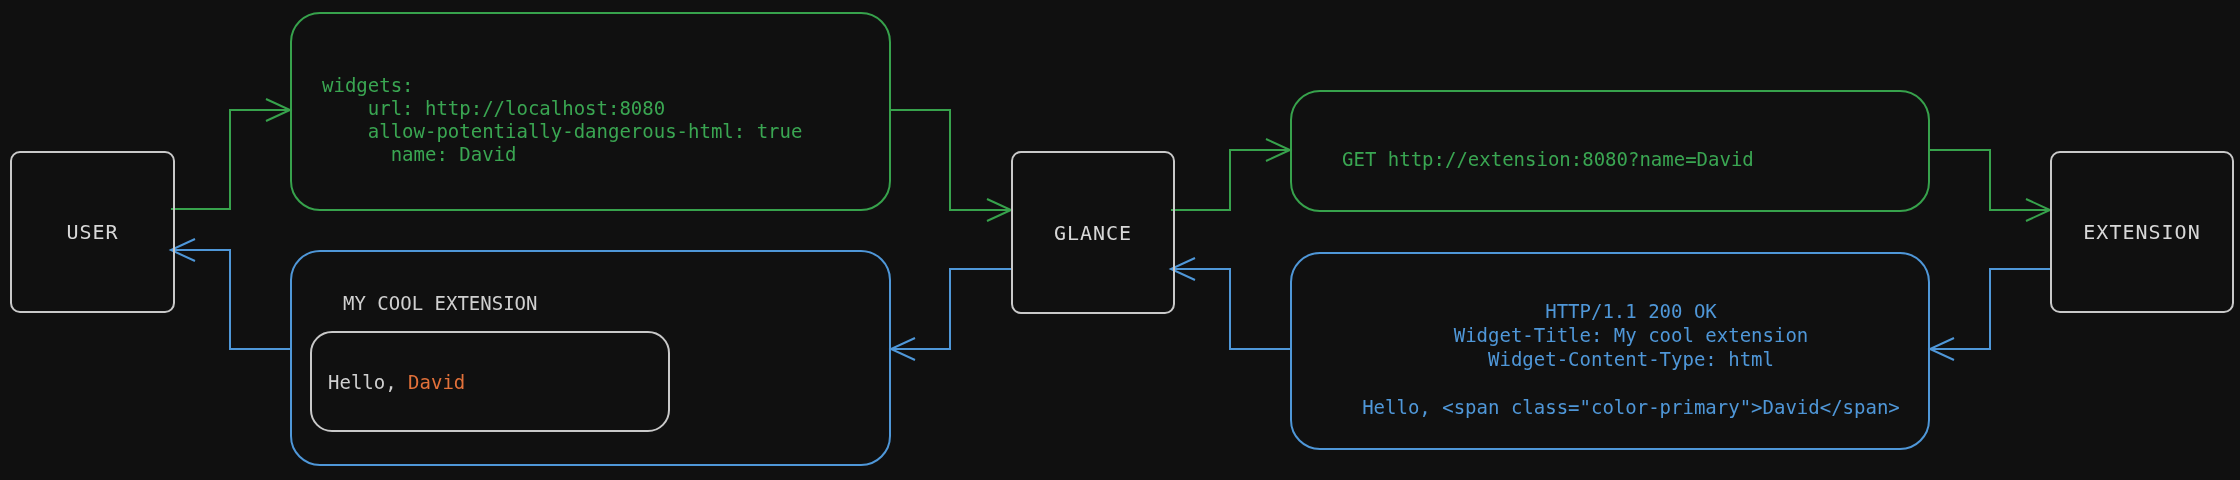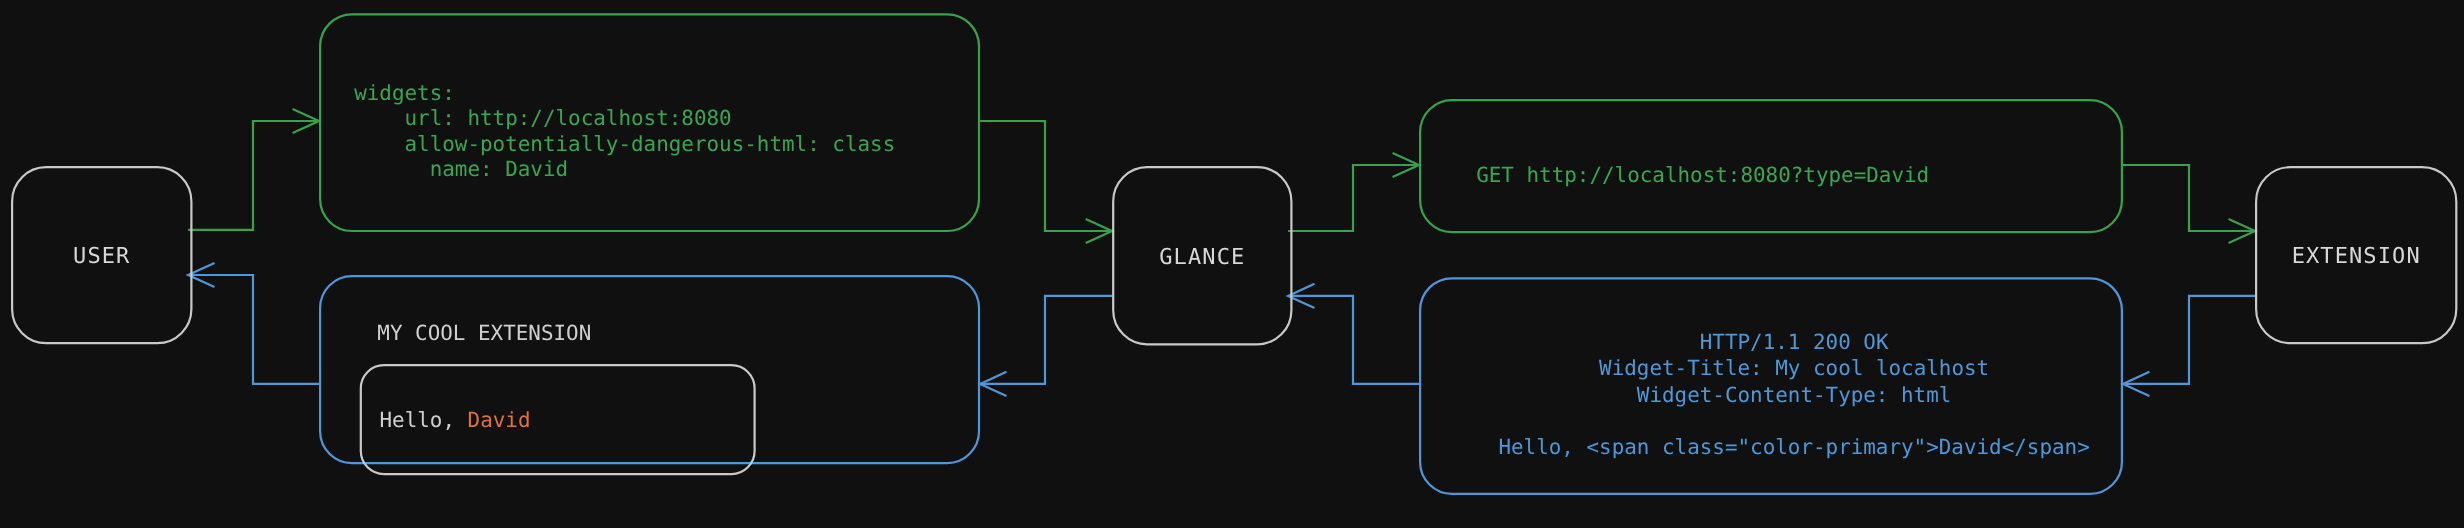--- a/index.html
+++ b/index.html
@@ -5,42 +5,42 @@
   html,body{margin:0;padding:0;background:#101010;}
   #canvas{
     position:relative;width:2240px;height:480px;background:#101010;
     font-family:"DejaVu Sans Mono","Liberation Mono",monospace;overflow:hidden;
   }
   #wires{position:absolute;left:0;top:0;width:2240px;height:480px;}
   #wires path, #wires polyline{fill:none;stroke-width:2px;}
   .wire-green{stroke:#37a24c;}
   .wire-blue{stroke:#4f97d8;}
   .node{
-    position:absolute;border:2px solid #c9c9c9;border-radius:32px;
+    position:absolute;border:2px solid #c9c9c9;border-radius:10px;
     display:flex;align-items:center;justify-content:center;
     color:#d8d8d8;font-size:20px;letter-spacing:1px;background:transparent;
   }
   .msgbox{position:absolute;border-radius:30px;background:transparent;box-sizing:border-box;}
   .msgbox.green{border:2px solid #37a24c;color:#3aa652;}
   .msgbox.blue{border:2px solid #4f97d8;color:#4f97d8;}
   .codecol{
     position:absolute;left:0;right:0;top:0;bottom:0;
     display:flex;flex-direction:column;justify-content:center;margin-top:16px;
   }
   .code-line{white-space:pre;font-size:19px;height:23px;line-height:23px;}
   .code-line.resp{height:24px;line-height:24px;}
   .pad-config{padding-left:30px;}
   .pad-request{padding-left:50px;}
   .pad-response{padding-left:42px;align-items:center;}
   .widget-title{
     position:absolute;left:51px;top:40px;height:23px;line-height:23px;
     color:#d0d0d0;font-size:19px;white-space:pre;
   }
   .inner-box{
-    position:absolute;left:35px;top:79px;width:360px;height:101px;
+    position:absolute;left:18px;top:79px;width:360px;height:101px;
     border:2px solid #c9c9c9;border-radius:22px;box-sizing:border-box;
     display:flex;align-items:center;
   }
   .greeting{padding-left:16px;font-size:19px;color:#d0d0d0;white-space:pre;}
   .greeting .name{color:#e2713a;}
 </style>
 </head>
 <body>
 
 <div id="canvas">
@@ -75,41 +75,41 @@
   </div>
 
   <div class="node" style="left:2050px;top:151px;width:180px;height:158px;">
     <span>EXTENSION</span>
   </div>
 
   <div class="msgbox green" style="left:290px;top:12px;width:601px;height:199px;">
     <div class="codecol pad-config">
       <div class="code-line">widgets:</div>
       <div class="code-line">    url: http://localhost:8080</div>
-      <div class="code-line">    allow-potentially-dangerous-html: class</div>
+      <div class="code-line">    allow-potentially-dangerous-html: true</div>
       <div class="code-line">      name: David</div>
     </div>
   </div>
 
   <div class="msgbox green" style="left:1290px;top:90px;width:640px;height:122px;">
     <div class="codecol pad-request">
-      <div class="code-line">GET http://localhost:8080?type=David</div>
+      <div class="code-line">GET http://extension:8080?name=David</div>
     </div>
   </div>
 
   <div class="msgbox blue" style="left:1290px;top:252px;width:640px;height:198px;">
     <div class="codecol pad-response">
       <div class="code-line resp">HTTP/1.1 200 OK</div>
-      <div class="code-line resp">Widget-Title: My cool localhost</div>
+      <div class="code-line resp">Widget-Title: My cool extension</div>
       <div class="code-line resp">Widget-Content-Type: html</div>
       <div class="code-line resp"></div>
       <div class="code-line resp">Hello, &lt;span class="color-primary"&gt;David&lt;/span&gt;</div>
     </div>
   </div>
 
-  <div class="msgbox blue" style="left:290px;top:250px;width:601px;height:172px;">
+  <div class="msgbox blue" style="left:290px;top:250px;width:601px;height:216px;">
     <div class="widget-title">MY COOL EXTENSION</div>
     <div class="inner-box">
       <div class="greeting"><span>Hello, </span><span class="name">David</span></div>
     </div>
   </div>
 
 </div>
 
 </body></html>

